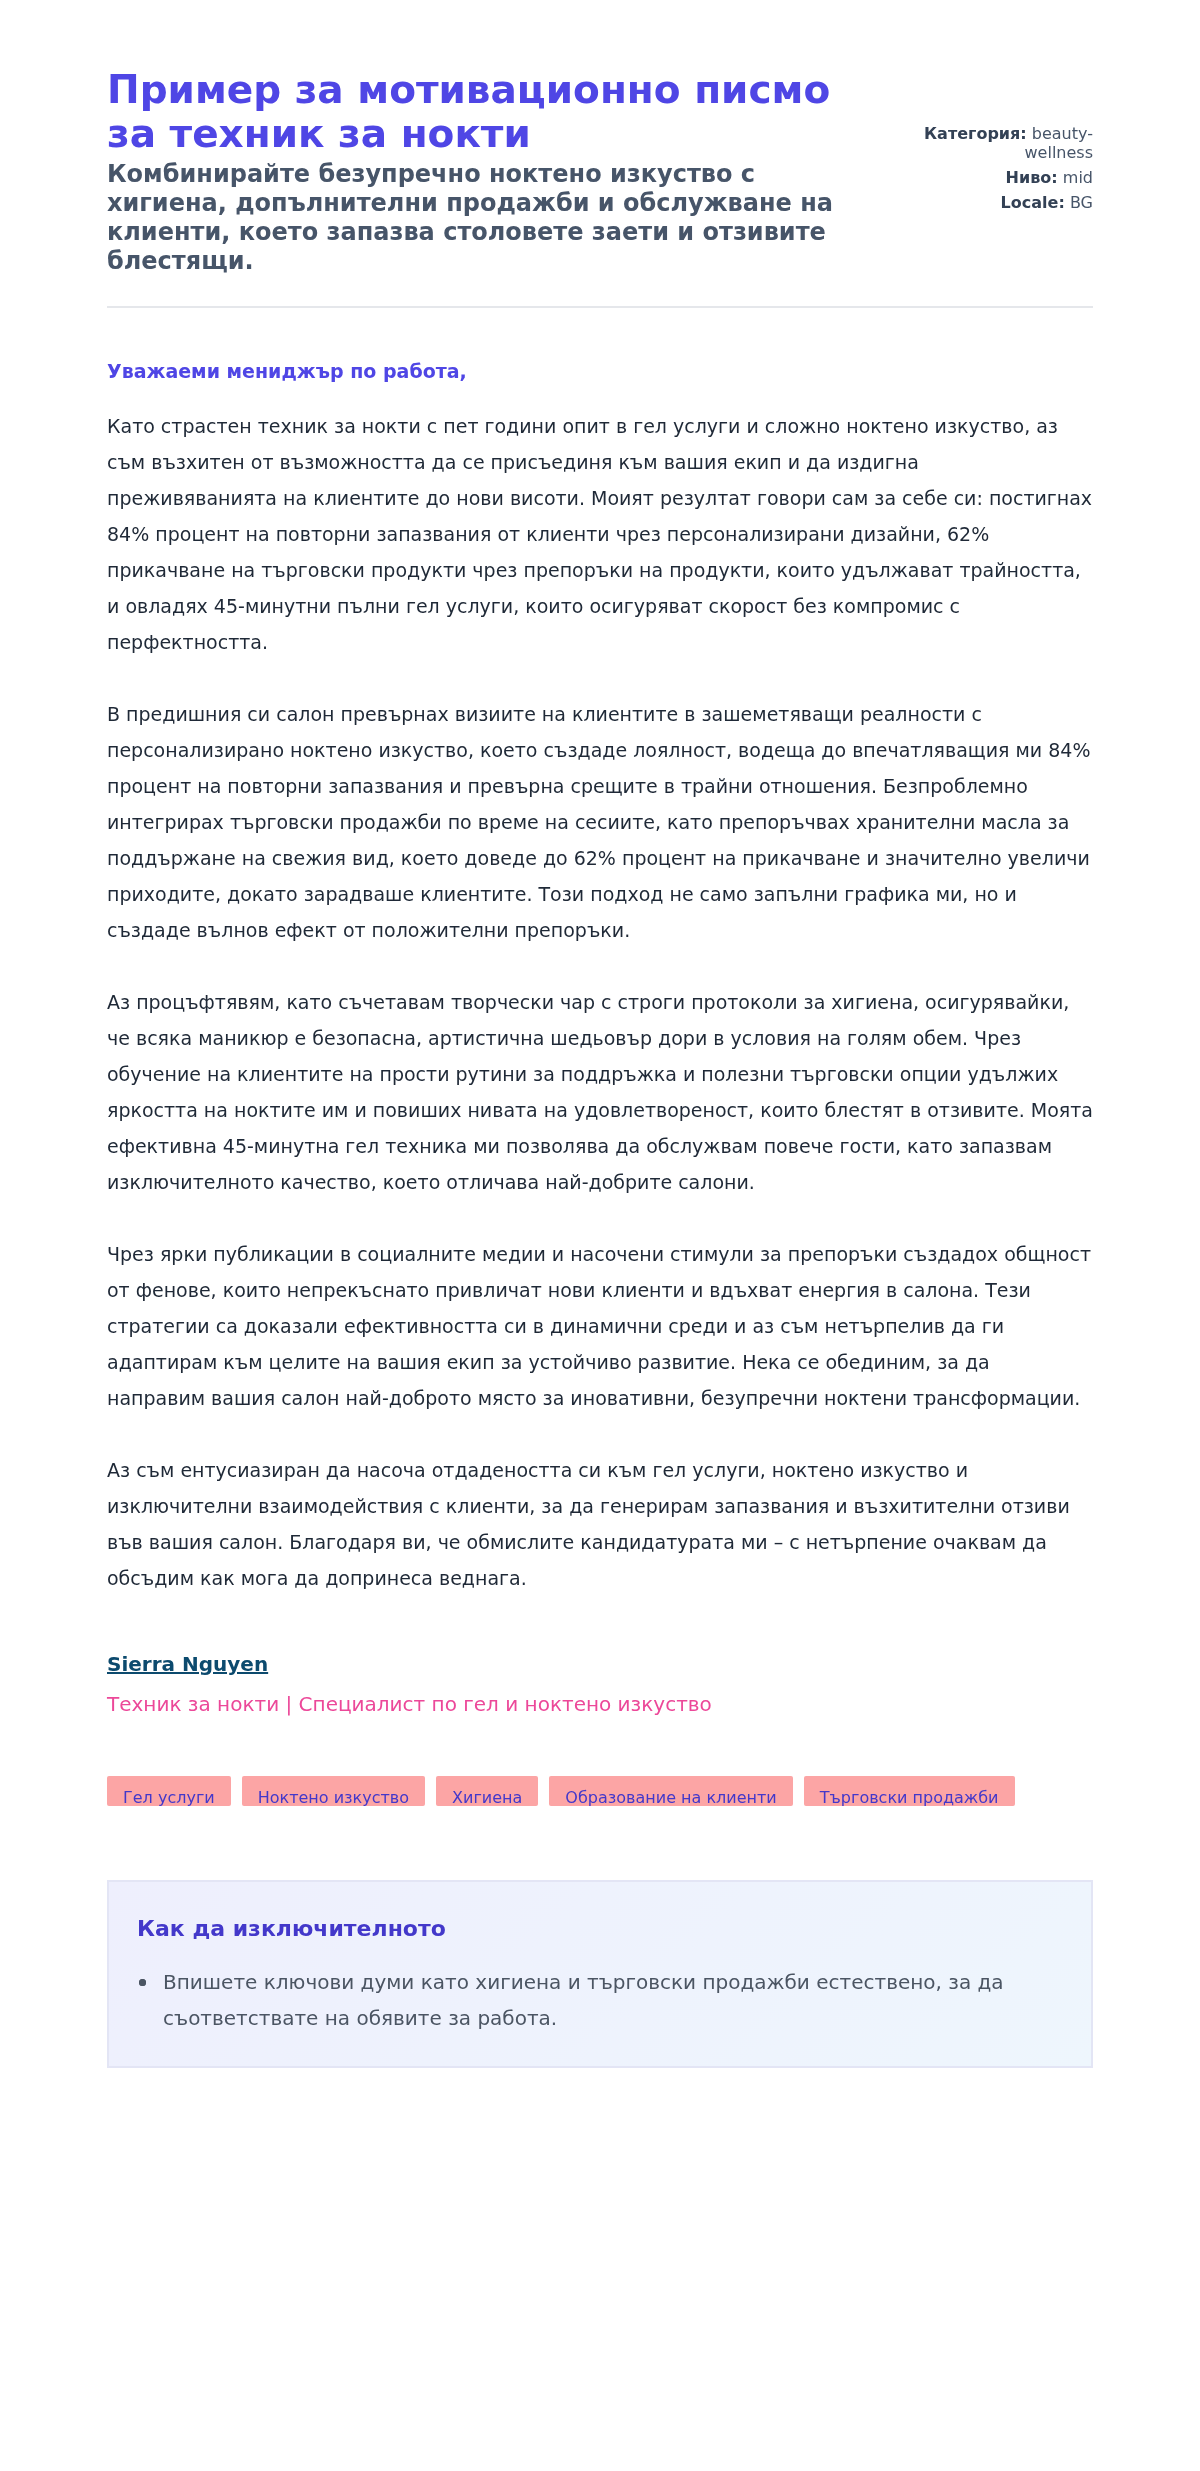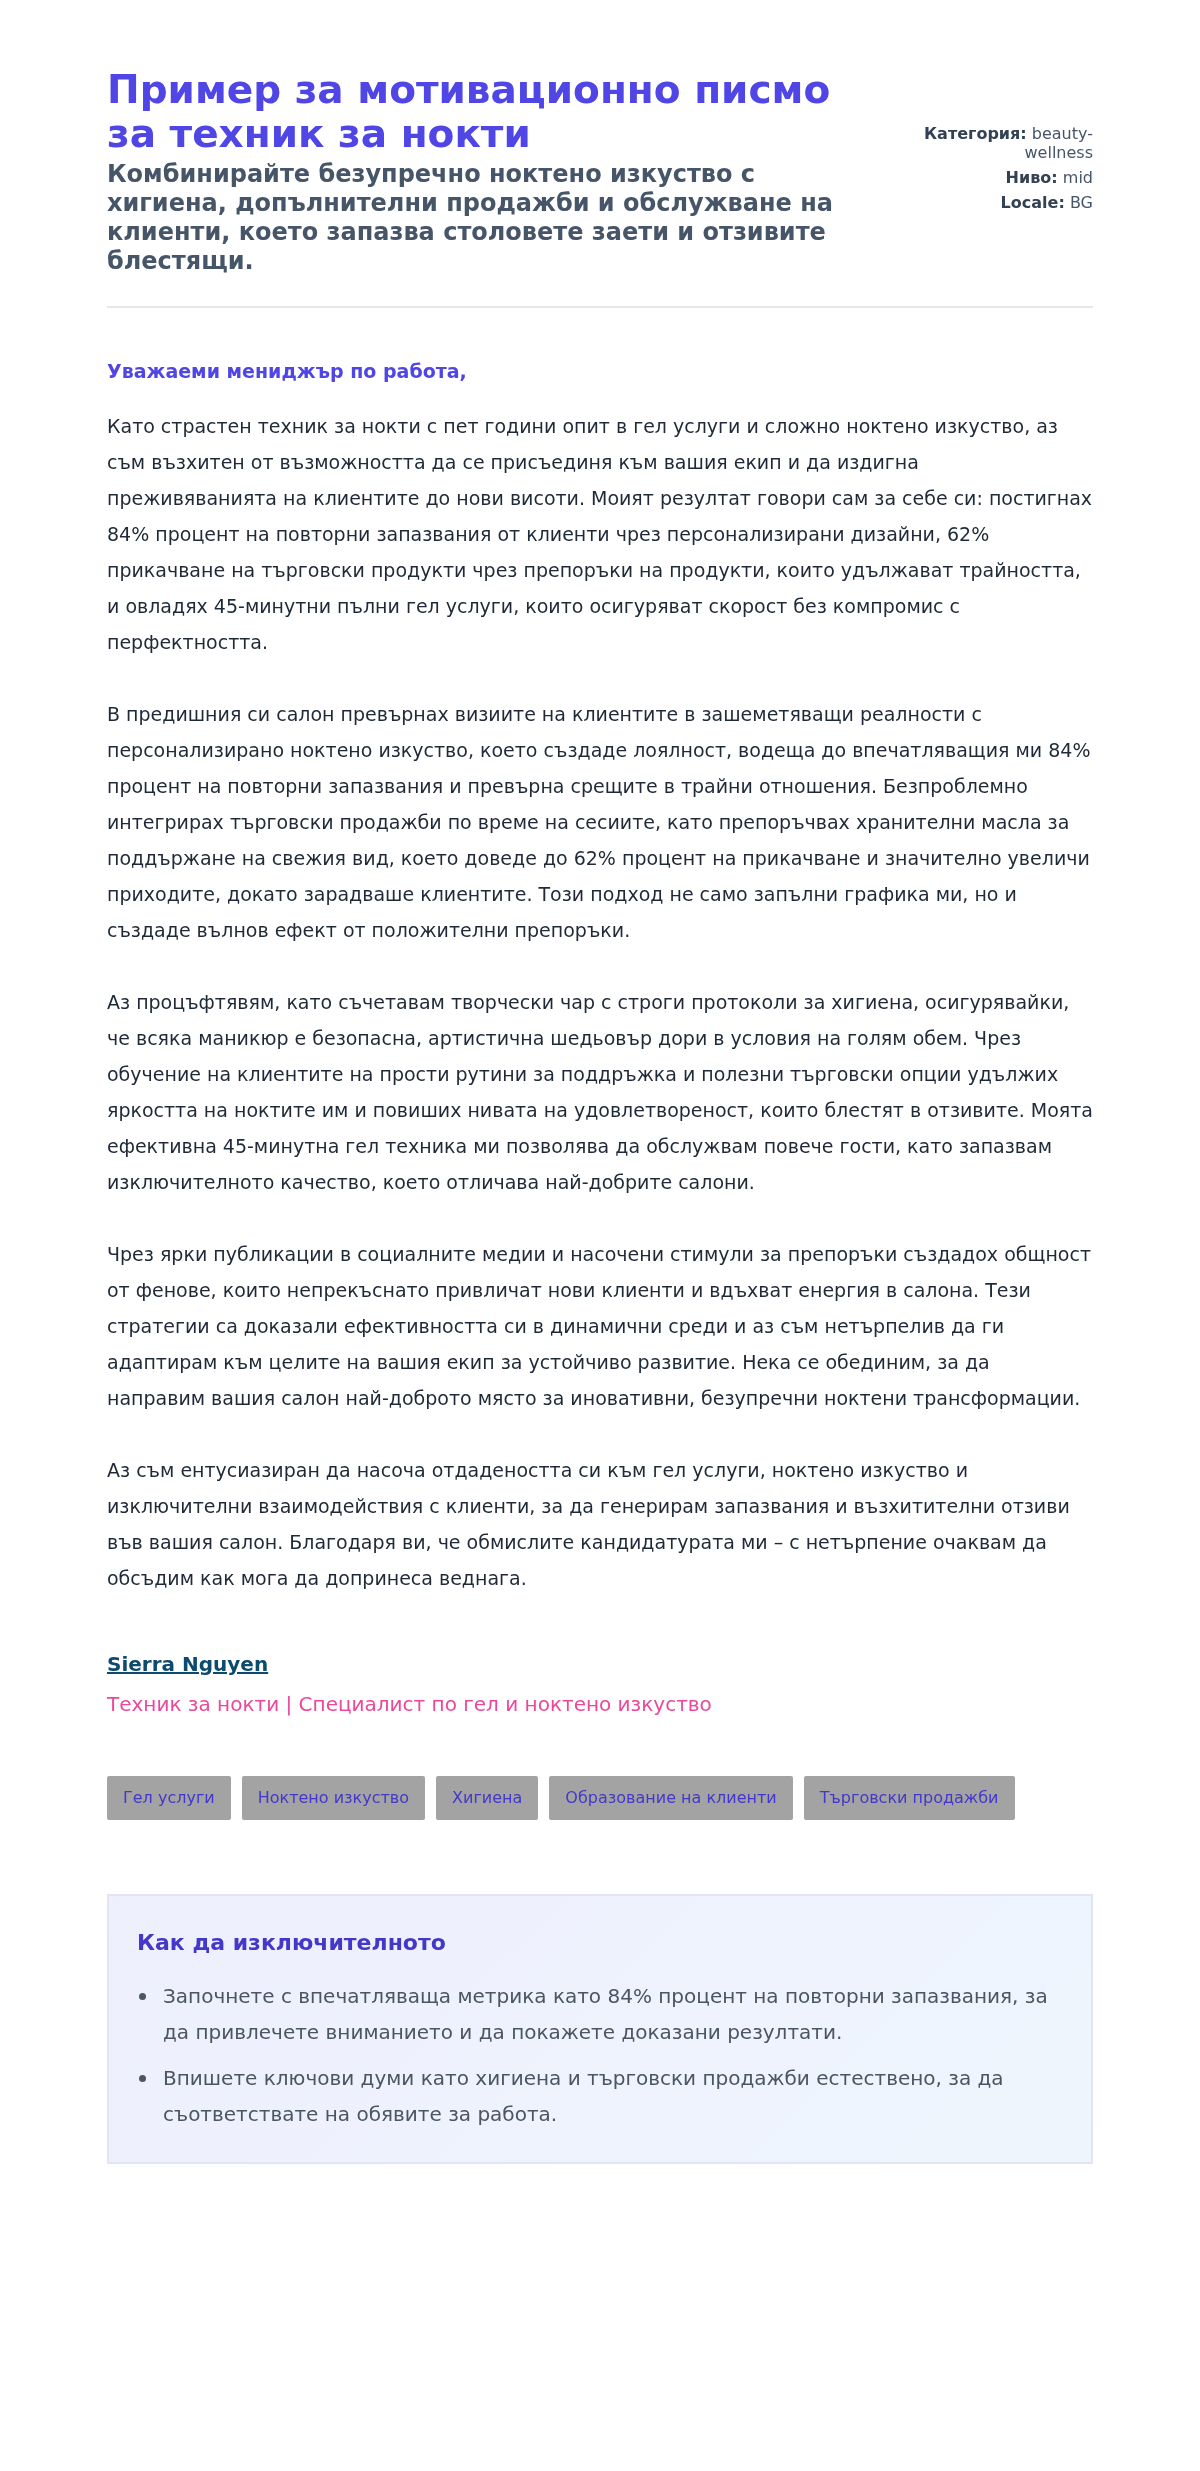--- a/index.html
+++ b/index.html
@@ -72,24 +72,24 @@
       color: #ec4899;
       line-height: 28px;
       margin-top: 12px;
     }
     .tags {
       display: flex;
       gap: 11px;
       margin-top: 58px;
     }
     .tag {
-      background: #a3a3a3;
+      background: #fca5a5;
       color: #4338ca;
       font-size: 16px;
-      height: 44px;
+      height: 30px;
       line-height: 44px;
       padding: 0 16px;
       border-radius: 2px;
     }
     .tips {
       margin-top: 74px;
       border: 2px solid #e3e5f5;
       background: linear-gradient(135deg, #eeeffd 0%, #eef6fd 100%);
       padding: 32px 28px 30px 28px;
     }
@@ -168,21 +168,20 @@
     <span class="tag">Хигиена</span>
     <span class="tag">Образование на клиенти</span>
     <span class="tag">Търговски продажби</span>
   </div>
 
   <aside class="tips">
     <h3 class="tips-title">Как да изключителното</h3>
     <ul class="tips-list">
       <li class="tips-item">
         <span class="bullet"></span>
-        <span>Започнете с впечатляваща метрика като 84% процент на повторни запазвания, за да привлечете вниманието и да покажете доказани резултати.</span>
       </li>
       <li class="tips-item">
         <span class="bullet"></span>
         <span>Впишете ключови думи като хигиена и търговски продажби естествено, за да съответствате на обявите за работа.</span>
       </li>
     </ul>
   </aside>
 
 </div>
 

